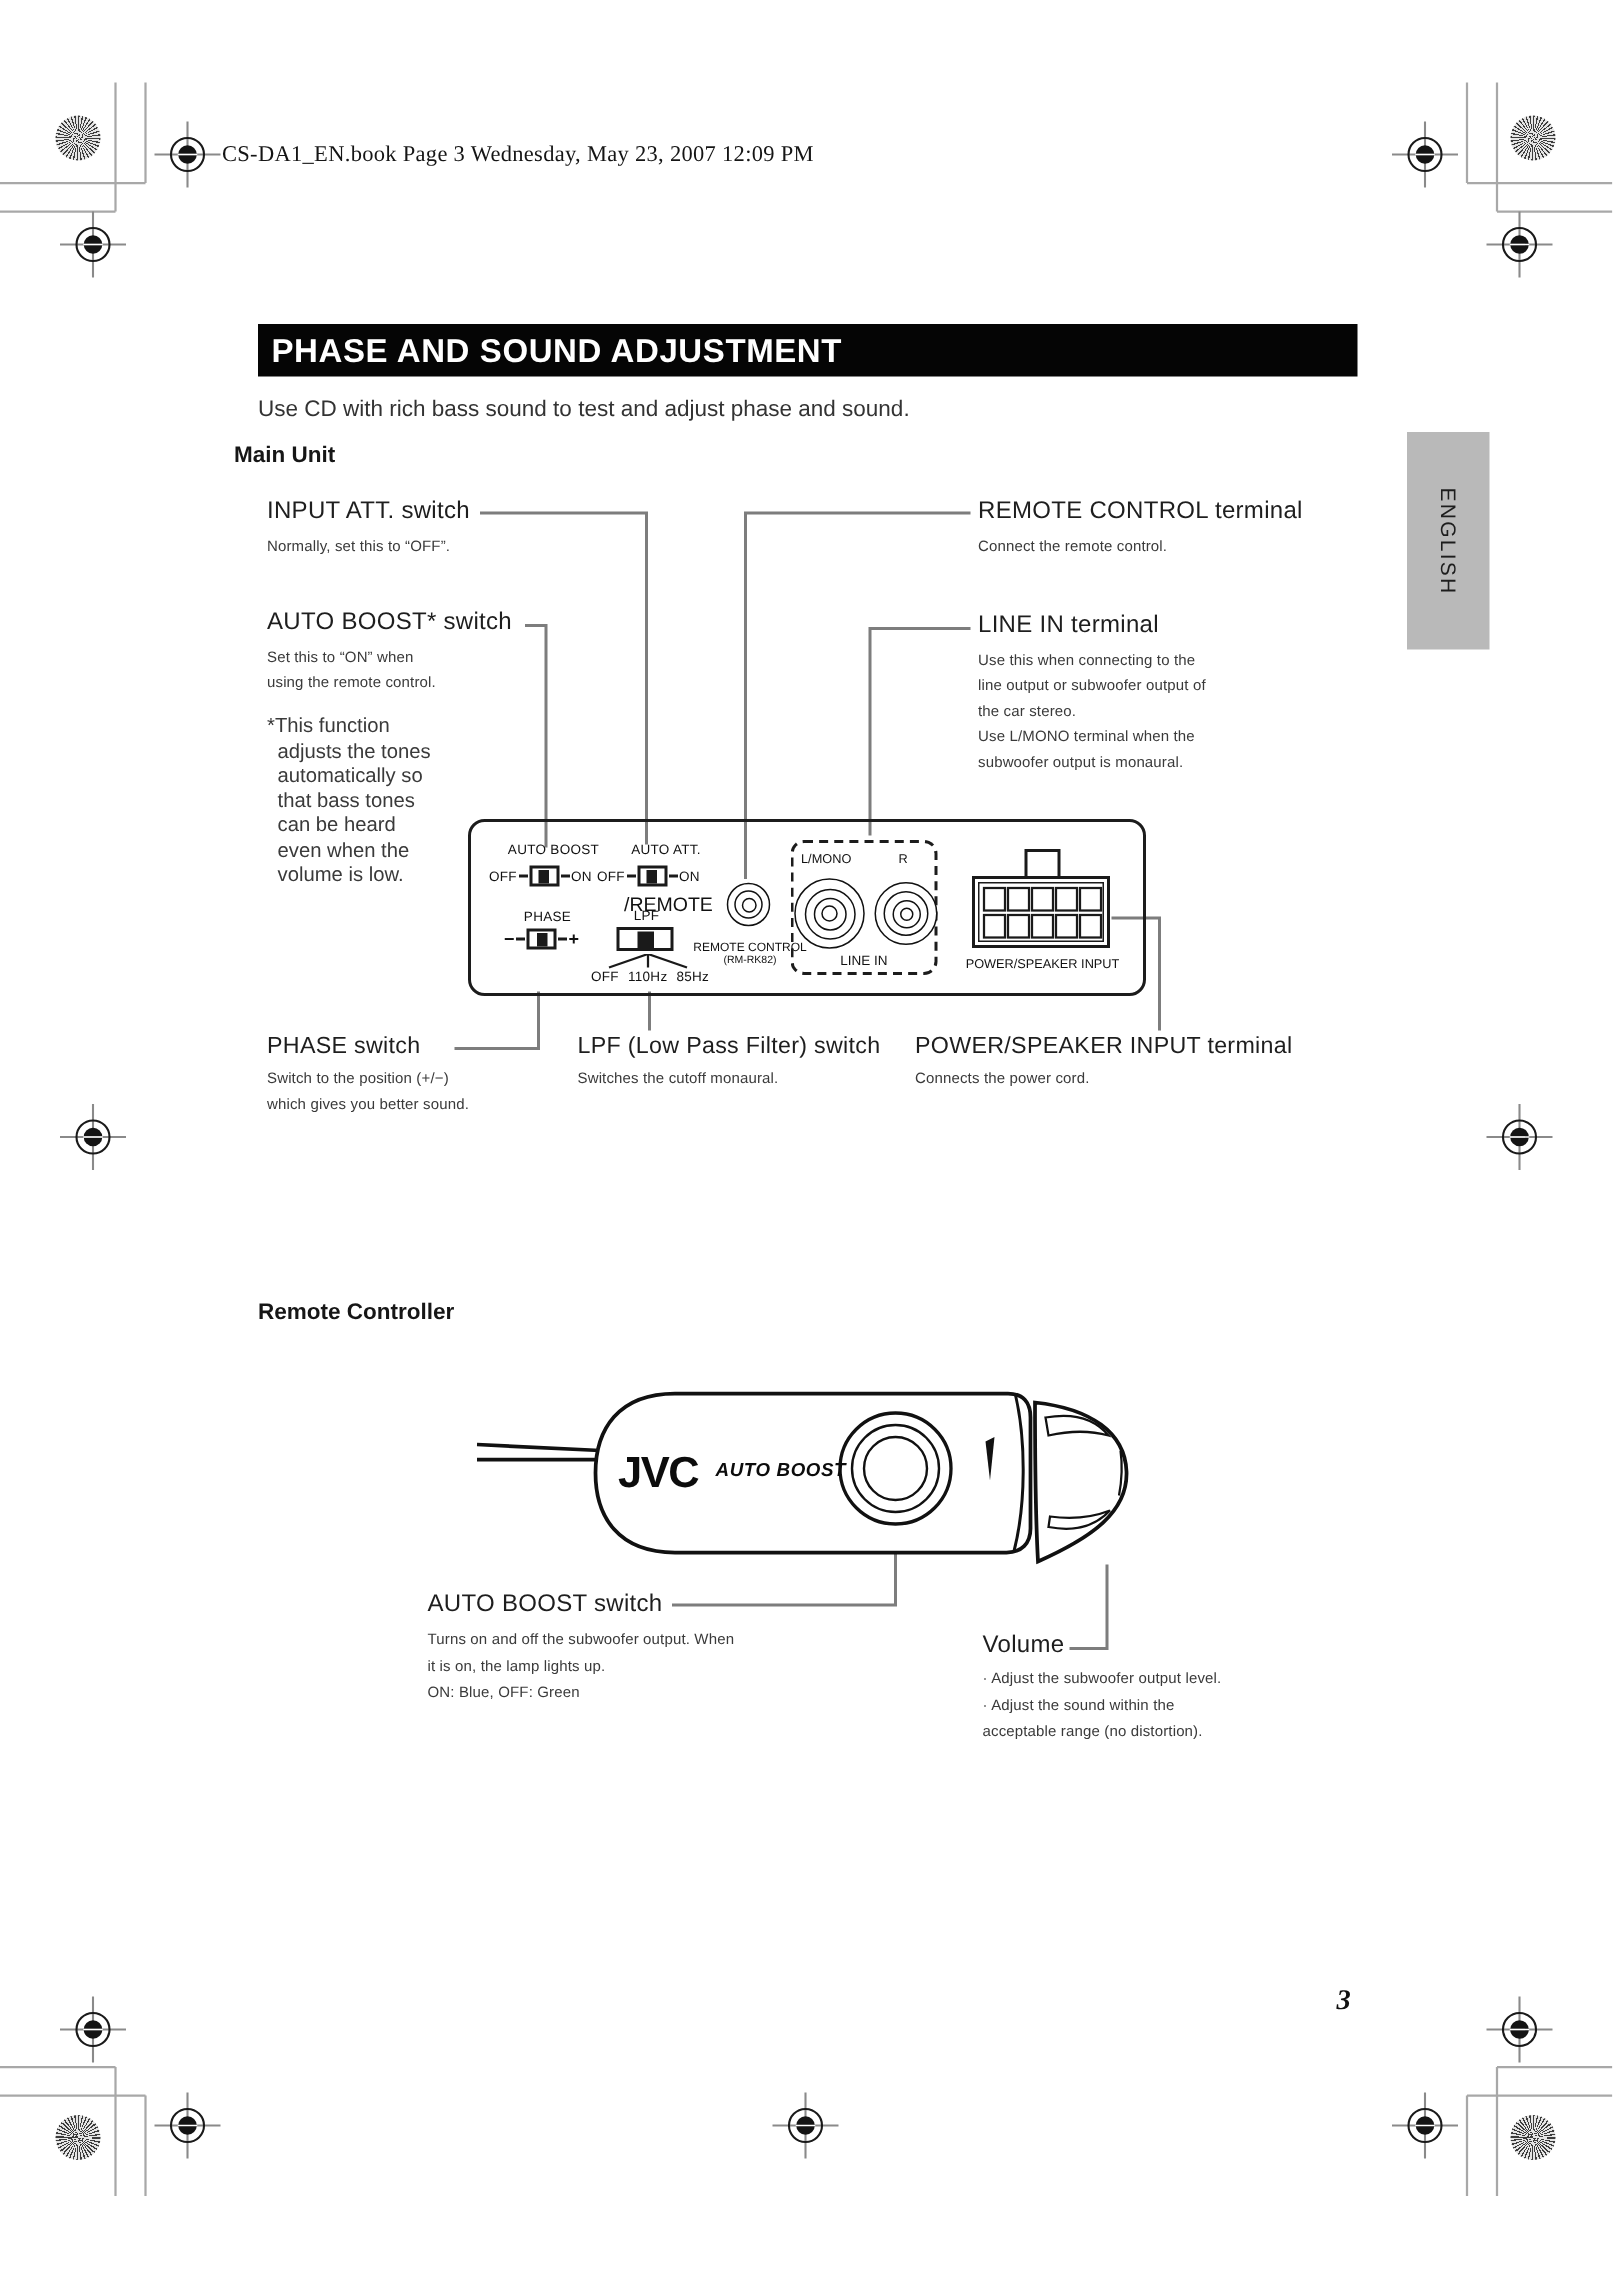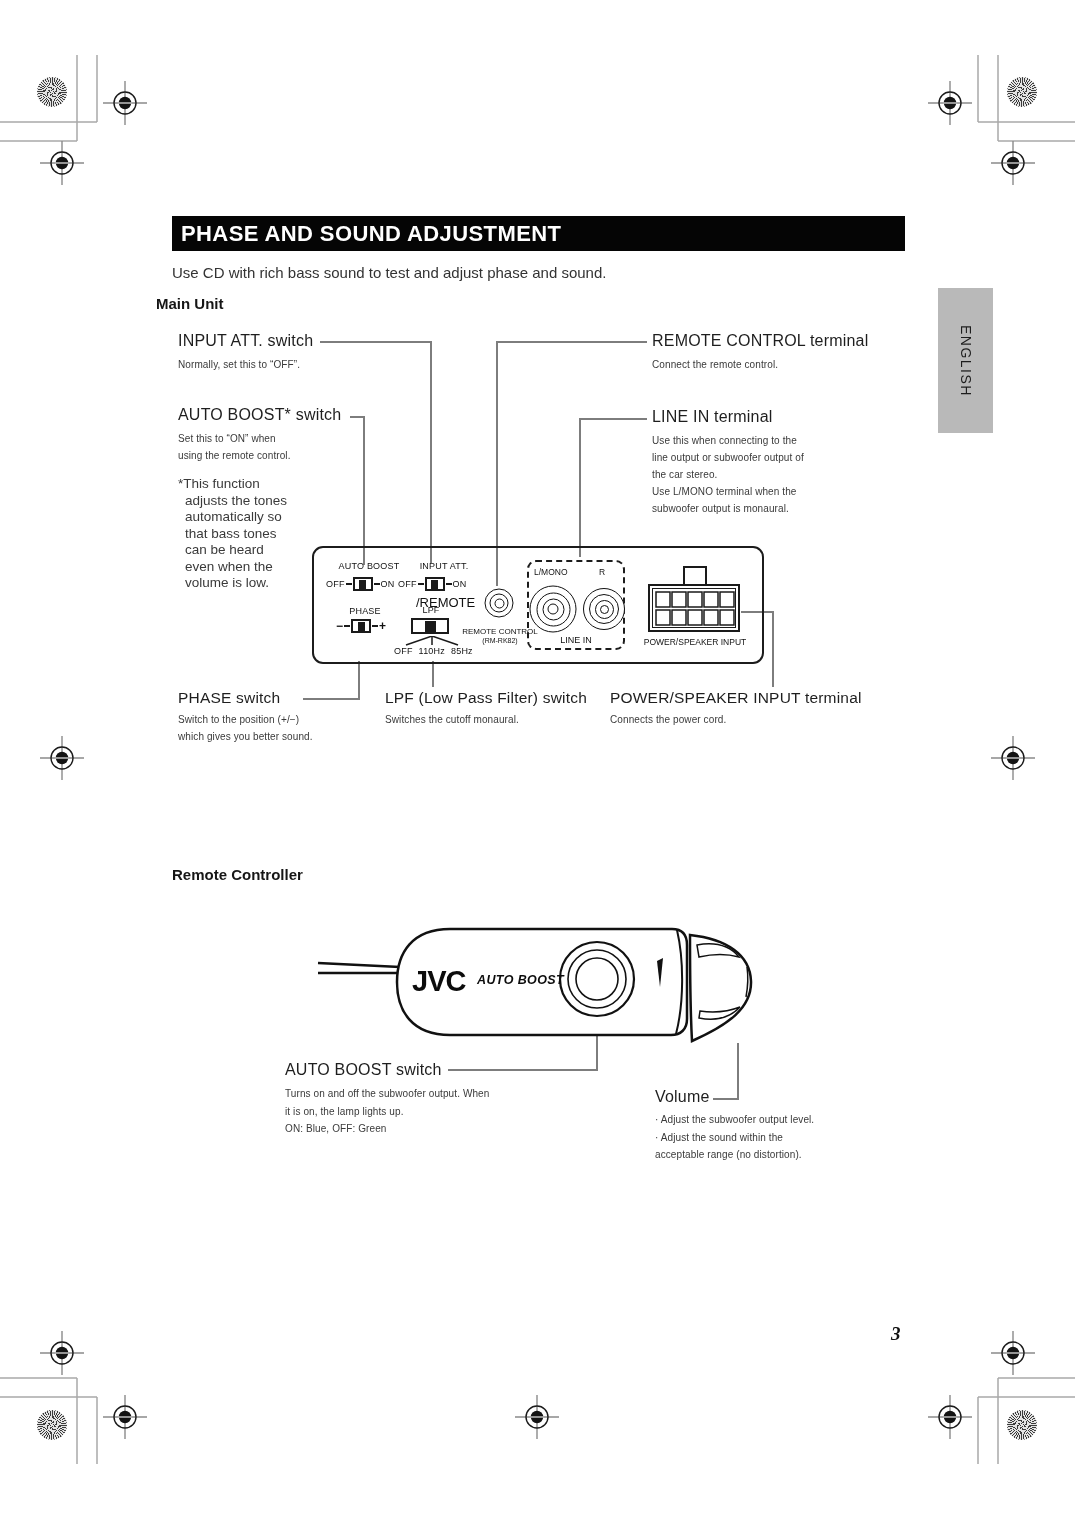--- a/index.html
+++ b/index.html
@@ -104,20 +104,21 @@
       <polyline points="597,1016 597,1070 448,1070"></polyline>
       <polyline points="738,1043 738,1099 713,1099"></polyline>
     </g>
   </svg>
 
   <div class="starburst" style="left:37px;top:77px;"></div>
   <div class="starburst" style="left:1007px;top:77px;"></div>
   <div class="starburst" style="left:37px;top:1410px;"></div>
   <div class="starburst" style="left:1007px;top:1410px;"></div>
 
+  <div class="abs doc-header" style="left:148px;top:95px;">CS-DA1_EN.book  Page 3  Wednesday, May 23, 2007  12:09 PM</div>
 
   <div class="abs title-bar" style="left:172px;top:216px;">PHASE AND SOUND ADJUSTMENT</div>
 
   <div class="abs intro" style="left:172px;top:264px;">Use CD with rich bass sound to test and adjust phase and sound.</div>
 
   <div class="abs sec-head" style="left:156px;top:295px;">Main Unit</div>
 
   <div class="abs lang-tab" style="left:938px;top:288px;">
     <span>ENGLISH</span>
   </div>
@@ -154,21 +155,21 @@
       <span class="plab">OFF</span>
       <span class="dash"></span>
       <span class="swbox">
           <span class="knob"></span>
         </span>
       <span class="dash"></span>
       <span class="plab">ON</span>
     </div>
     <div class="abs ptiny" style="left:54px;top:47px;">/REMOTE</div>
 
-    <div class="abs plab ctr" style="left:92px;top:13px;width:76px;">INPUT ATT.</div>
+    <div class="abs plab ctr" style="left:92px;top:13px;width:76px;">AUTO ATT.</div>
     <div class="abs row" style="left:84px;top:29px;">
       <span class="plab">OFF</span>
       <span class="dash"></span>
       <span class="swbox">
           <span class="knob"></span>
         </span>
       <span class="dash"></span>
       <span class="plab">ON</span>
     </div>
 

